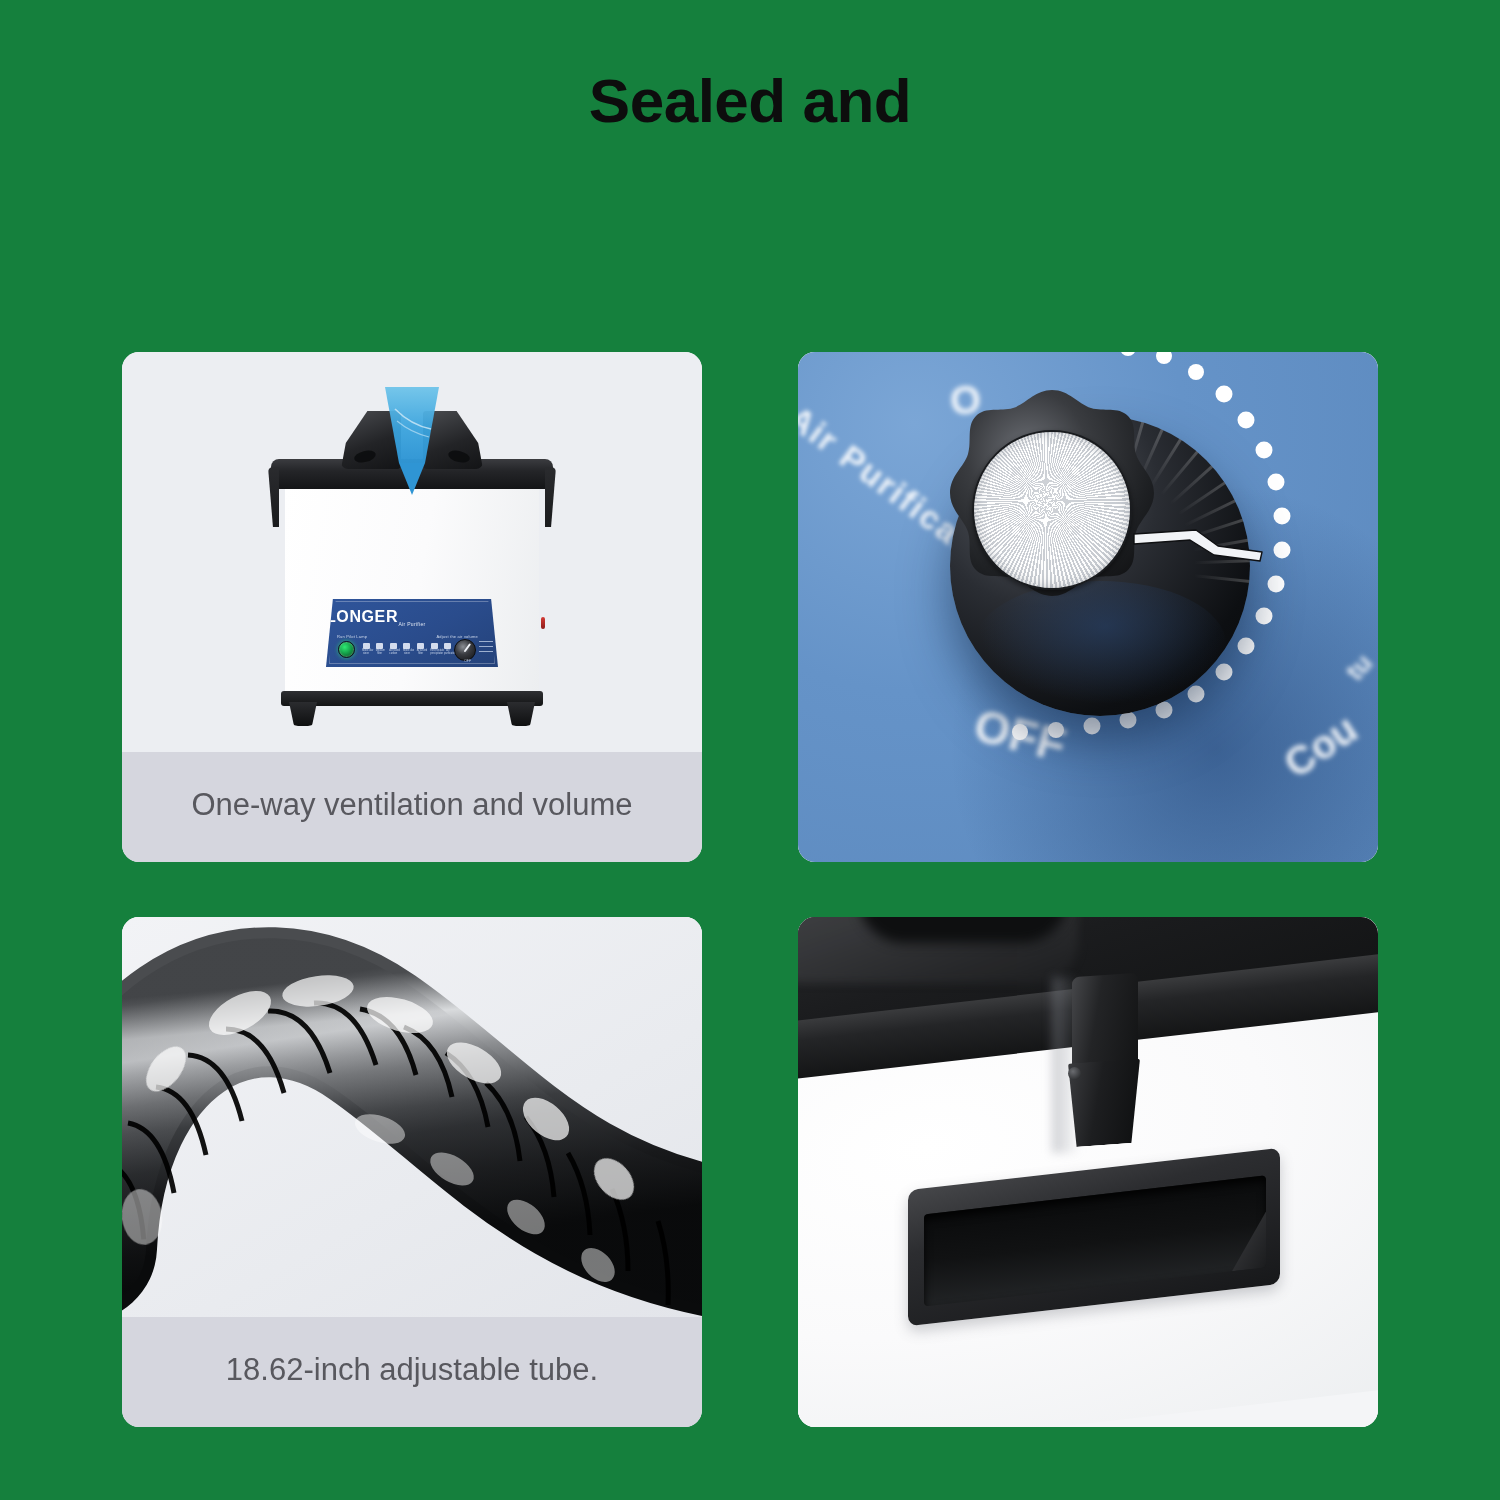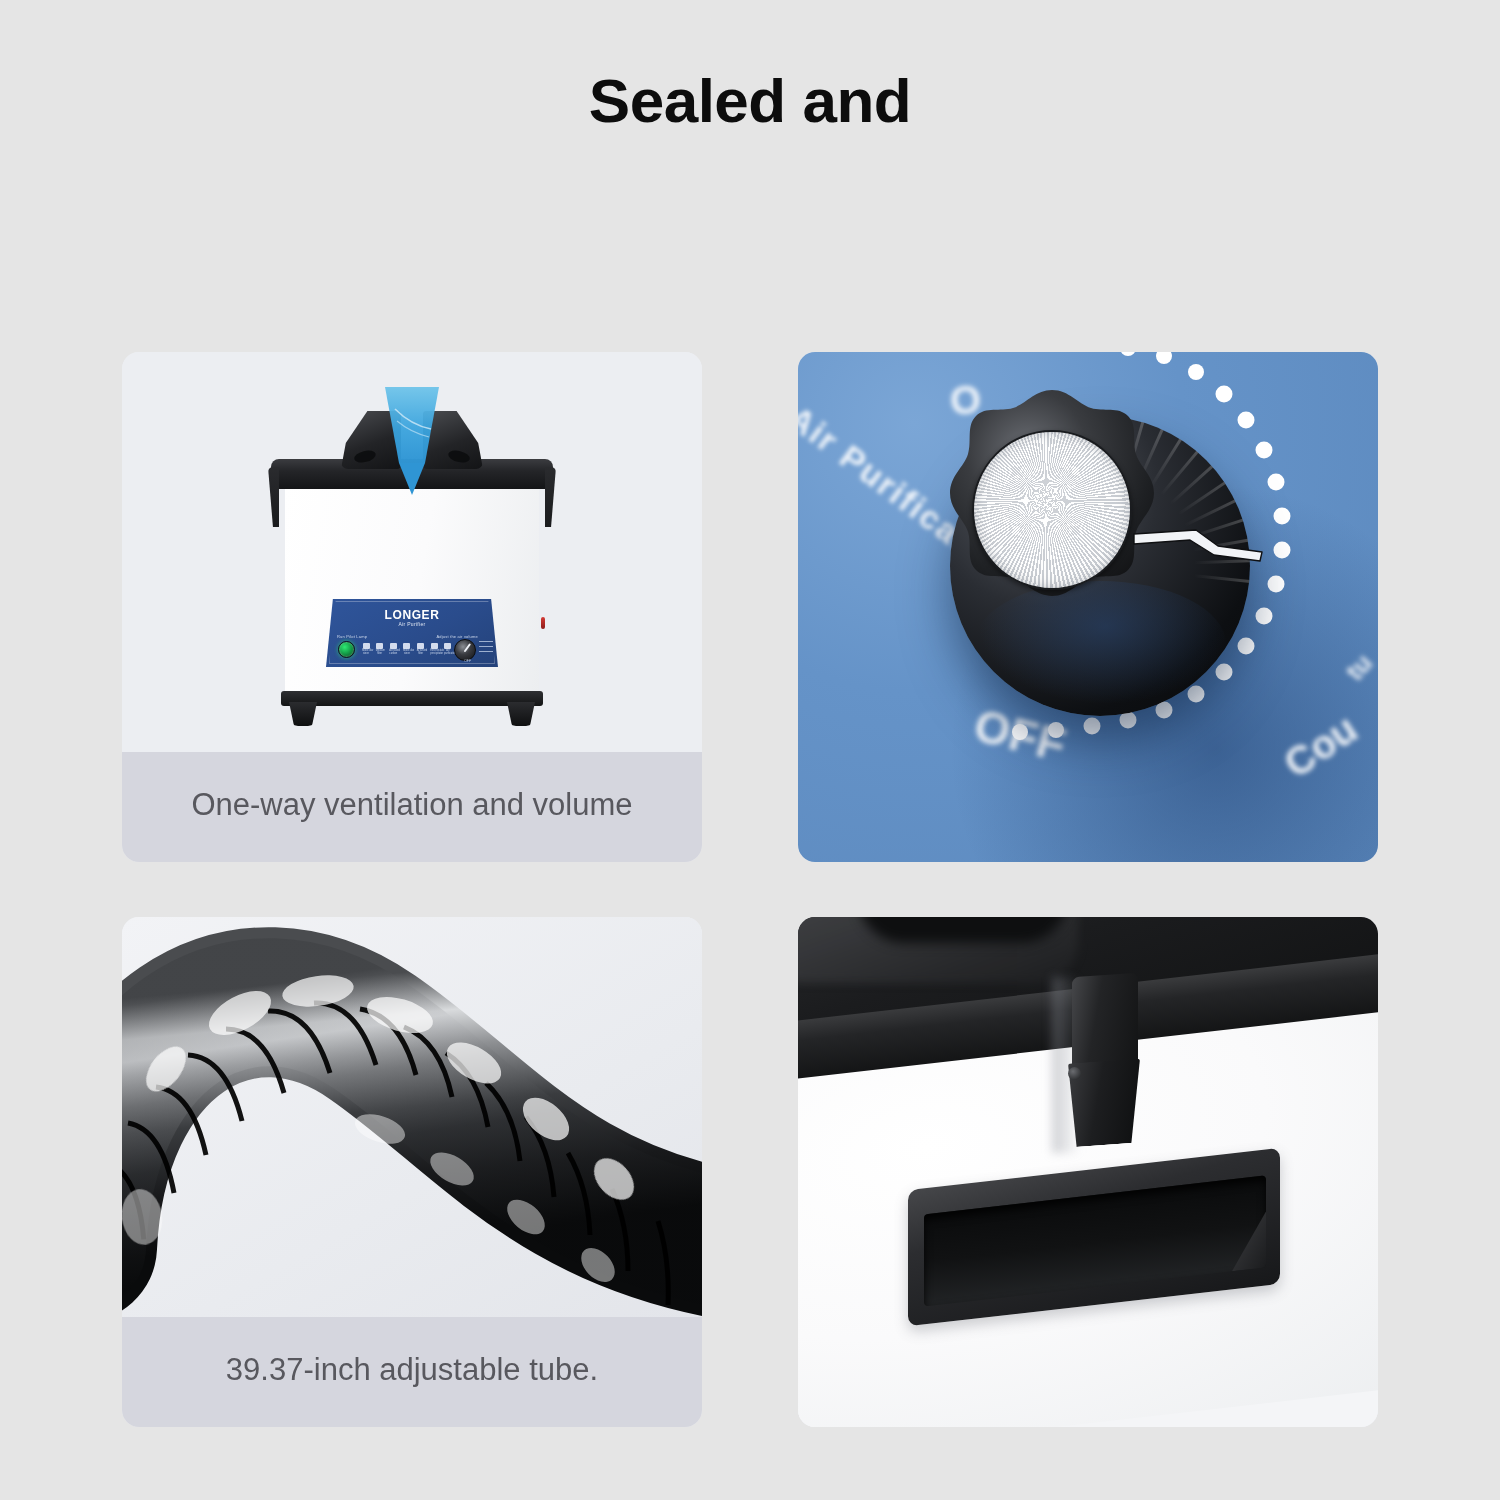--- a/index.html
+++ b/index.html
@@ -9,21 +9,21 @@
     height: 1500px;
     background: #ffffff;
     font-family: "Liberation Sans", "DejaVu Sans", sans-serif;
     overflow: hidden;
   }
 
   .page {
     position: relative;
     width: 1500px;
     height: 1500px;
-    background: #e5e5e5;
+    background: #15803d;
   }
 
   
   .heading {
     position: absolute;
     top: 62px;
     left: 0;
     width: 1500px;
     text-align: center;
     color: #0d0d0d;
@@ -201,23 +201,22 @@
     position: absolute;
     inset: 2px 3px 3px 3px;
     border: 1px solid rgba(255,255,255,.28);
     clip-path: polygon(4% 0, 96% 0, 100% 100%, 0 100%);
   }
   .brand {
     position: absolute;
     top: 9px;
     left: 0;
     width: 100%;
-    text-align: center;
     color: #fff;
-    font-size: 12px;
+    font-size: 16px;
     font-weight: 700;
     letter-spacing: .6px;
   }
   .sub-brand {
     position: absolute;
     top: 22px;
     left: 0;
     width: 100%;
     text-align: center;
     color: #dfe6f3;
@@ -855,21 +854,21 @@
                 <ellipse cx="476" cy="348" rx="20" ry="13" transform="rotate(46 476 348)"></ellipse>
                 <ellipse cx="20" cy="300" rx="20" ry="28" transform="rotate(-8 20 300)"></ellipse>
               </g>
 
               <path d="M 120 238 C 180 200 250 220 320 300 L 320 400 L 110 400 Z" fill="#e9ebef" opacity="0"></path>
             </g>
           </svg>
         </div>
       </div>
       <div class="card-caption">
-        <span>39.37-inch adjustable tube.</span>
+        <span>18.62-inch adjustable tube.</span>
       </div>
     </div>
 
     <div class="card">
       <div class="card-media">
         <div class="handle-scene">
           <div class="box-front"></div>
           <div class="lid-top"></div>
           <div class="lid-edge"></div>
           <div class="lid-blur"></div>

